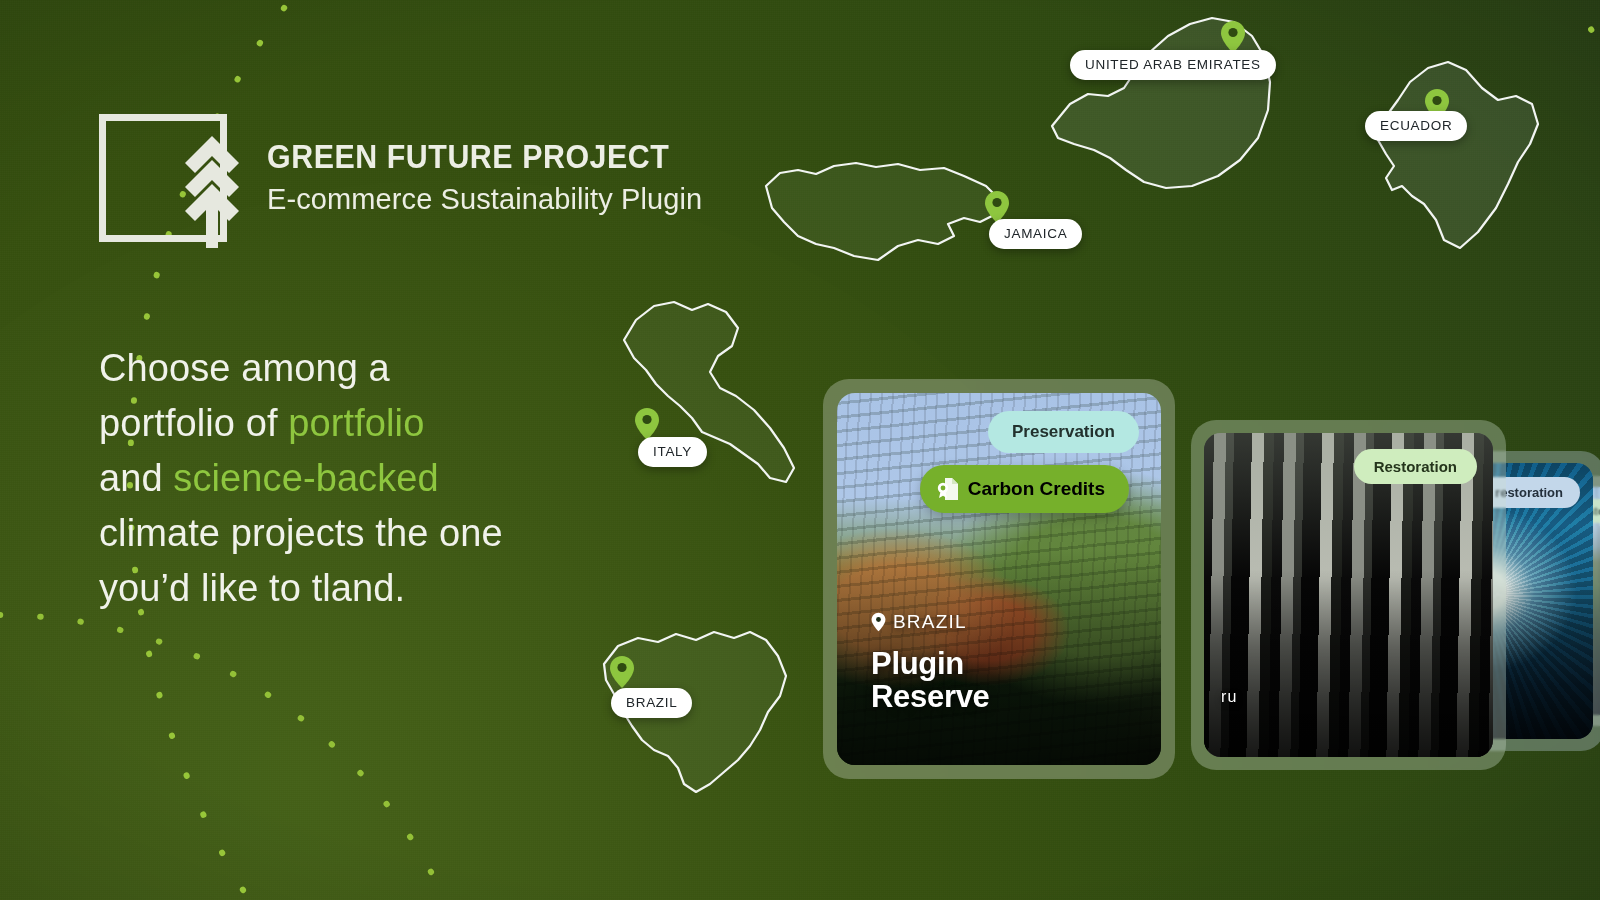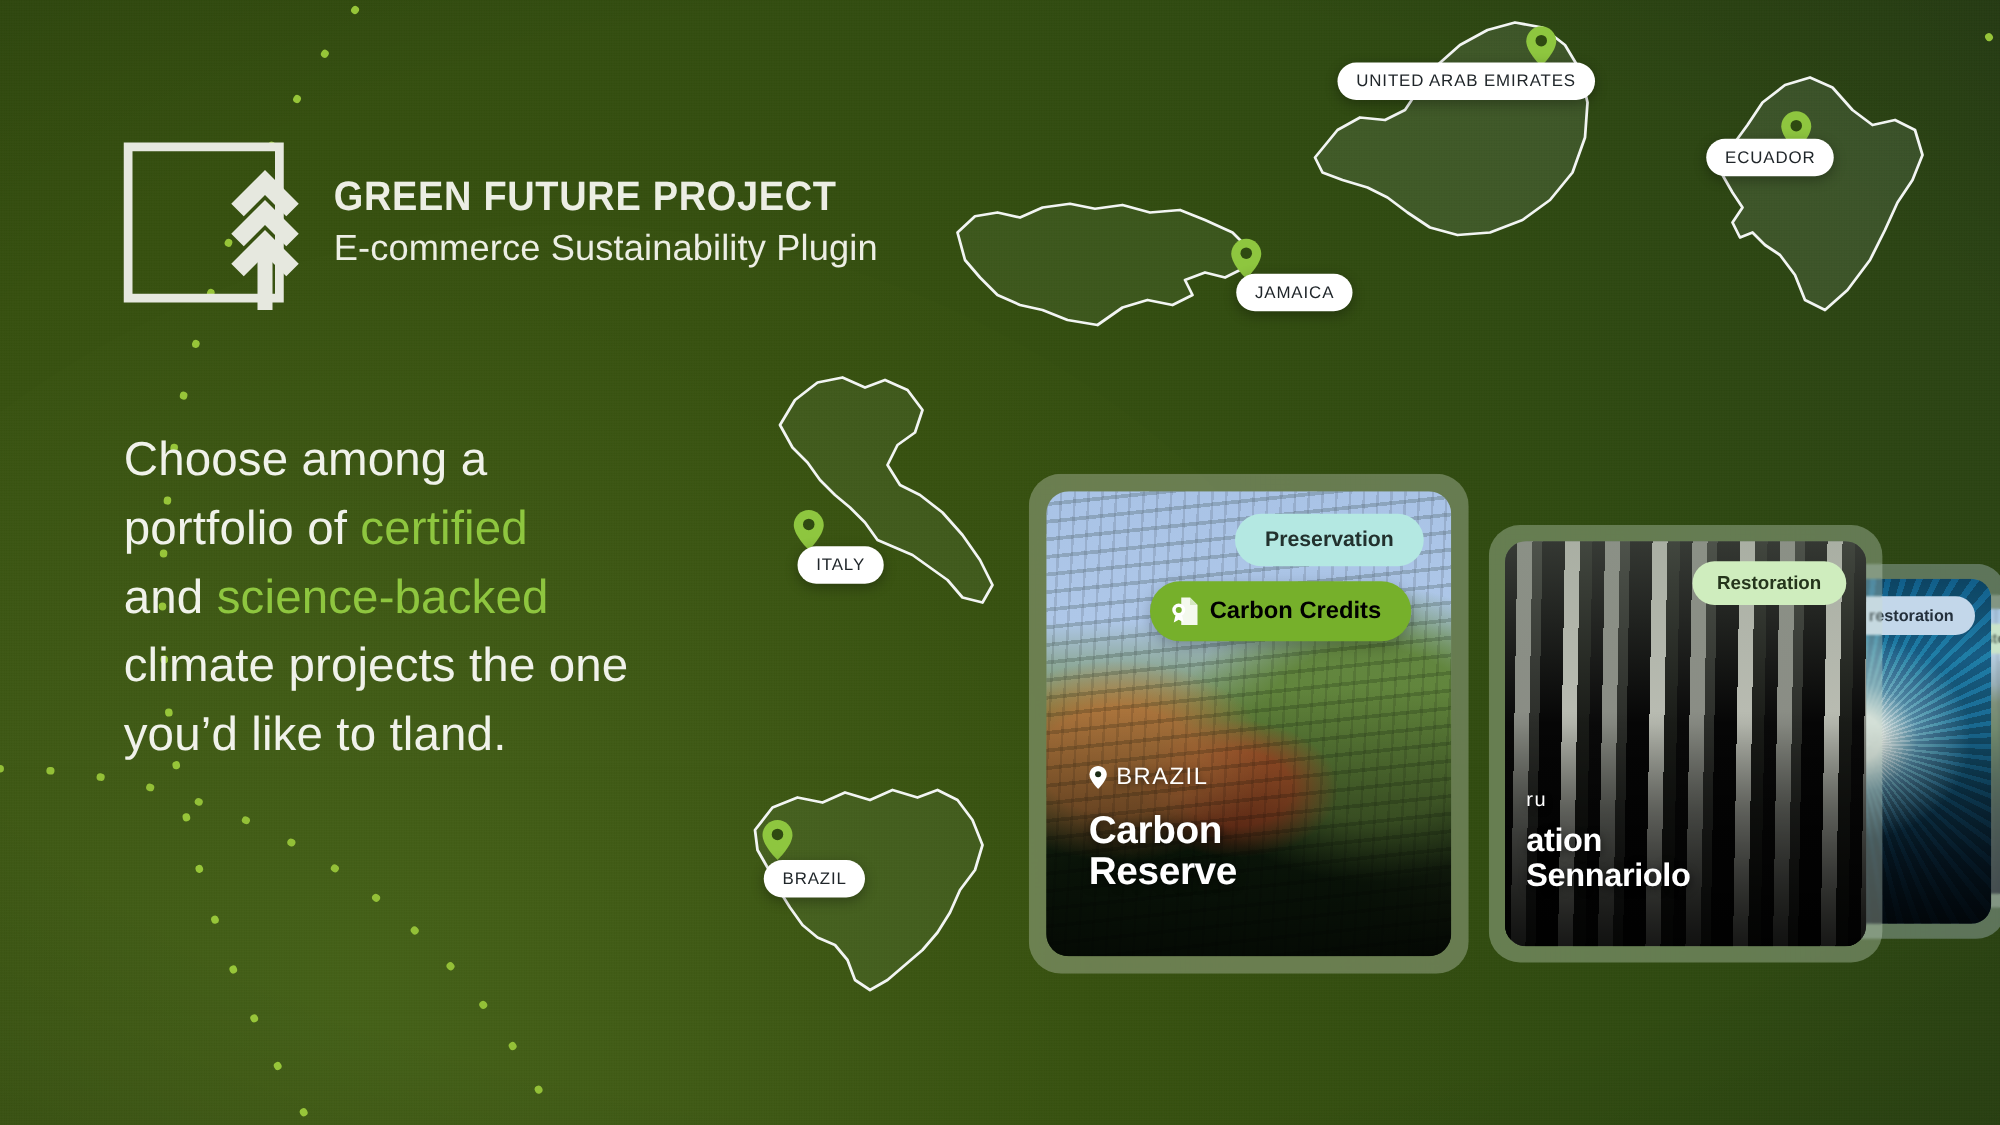--- a/index.html
+++ b/index.html
@@ -318,21 +318,21 @@
       </svg>
     </div>
     <div class="logo-text">
       <div class="brand-name">GREEN FUTURE PROJECT</div>
       <div class="brand-sub">E-commerce Sustainability Plugin</div>
     </div>
   </div>
 
   <div class="headline">
     <span>Choose among a</span><br>
-    <span>portfolio of </span><span class="hl-accent">certified</span><br>
+    <span>portfolio of </span><span class="hl-accent">portfolio</span><br>
     <span>and </span><span class="hl-accent">science-backed</span><br>
     <span>climate projects the one</span><br>
     <span>you’d like to tland.</span>
   </div>
 
   <div class="stack">
 
     <div class="card-frame" style="left:706px; top:120px; width:200px; height:205px; border-radius:20px; padding:10px; background:rgba(228,236,228,.26);">
       <div class="card" style="border-radius:13px;">
         <div class="card-img ph-mountain"></div>
@@ -395,24 +395,20 @@
         <div class="card-img ph-trees"></div>
         <div class="card-shade"></div>
         <div class="badges" style="padding-top:16px;">
           <div class="badge-row" style="padding-right:16px;">
             <span class="badge badge-type green" style="font-size:15px; padding:9px 20px;">Restoration</span>
           </div>
         </div>
         <div class="card-foot" style="padding:0 0 42px 17px;">
           <div class="card-country" style="font-size:16px; margin-bottom:9px; gap:5px;">
             <span>ru</span>
-          </div>
-          <div class="card-title" style="font-size:26px; max-width:250px;">
-            <span class="ln">ation</span>
-            <span class="ln">Sennariolo</span>
           </div>
         </div>
       </div>
     </div>
 
     <div class="card-frame" style="left:0; top:0; width:352px; height:400px;">
       <div class="card">
         <div class="card-img ph-forest"></div>
         <div class="card-shade"></div>
 
@@ -436,21 +432,21 @@
 
         <div class="card-foot">
           <div class="card-country">
             <svg width="15" height="20" viewBox="0 0 26 34">
               <path d="M13 1C6.4 1 1 6.4 1 13c0 8.5 12 20 12 20s12-11.5 12-20C25 6.4 19.6 1 13 1z" fill="#ffffff"></path>
               <circle cx="13" cy="12.6" r="4.2" fill="#1b2b16"></circle>
             </svg>
             <span>BRAZIL</span>
           </div>
           <div class="card-title">
-            <span class="ln">Carbon</span>
+            <span class="ln">Plugin</span>
             <span class="ln">Reserve</span>
           </div>
         </div>
       </div>
     </div>
 
   </div>
 </div>
 
 </body></html>

